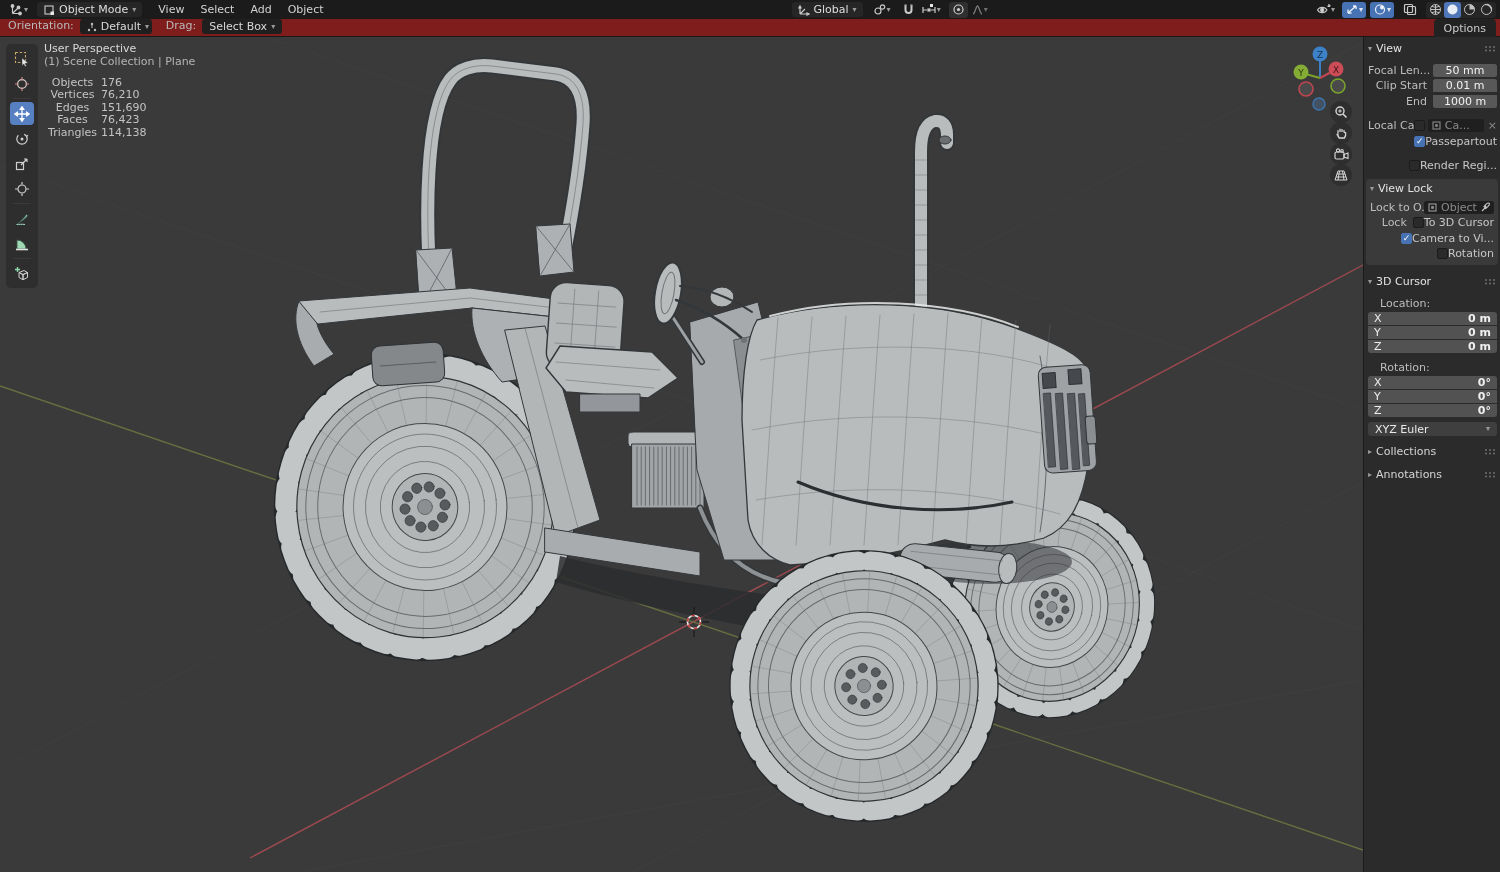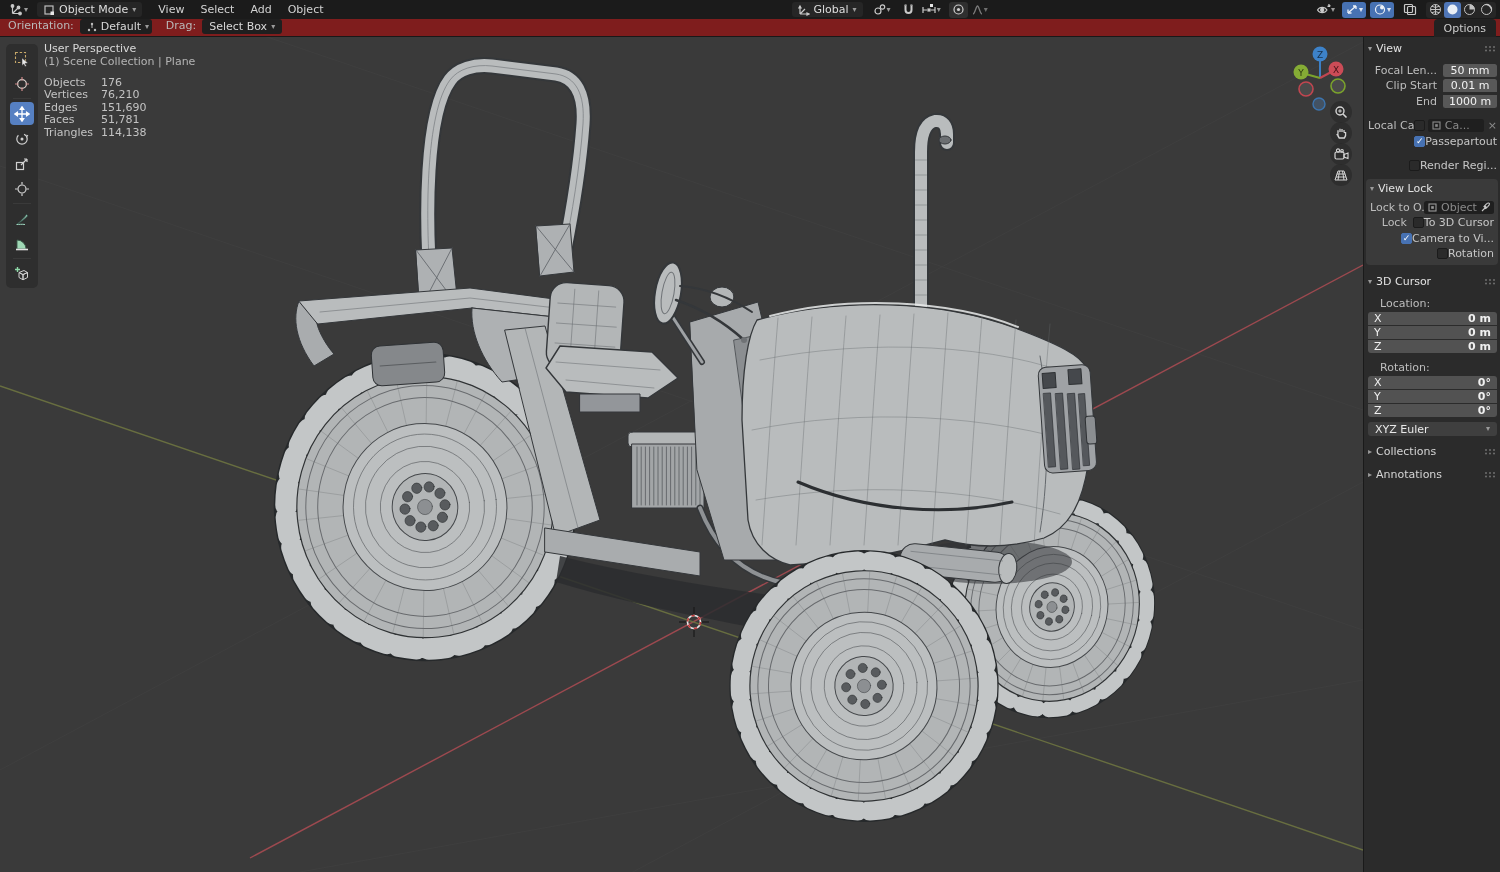--- a/index.html
+++ b/index.html
@@ -35,33 +35,33 @@
   #toolbar{position:absolute;left:6px;top:7px;width:28px;background:#2d2d2dee;border-radius:5px;
            padding:2px;display:flex;flex-direction:column;align-items:center;}
   .tool{width:24px;height:23px;border-radius:4px;display:flex;align-items:center;justify-content:center;margin:1px 0;}
   .tool.on{background:#5680c2;}
   .tsep{width:18px;height:1px;background:#3a3a3a;margin:2px 0;}
   
   #ovl{position:absolute;left:44px;top:6px;line-height:12.5px;color:#c3c3c3;}
   #ovl .l1{color:#d8d8d8;}
   #ovl .l2{color:#b4b4b4;margin-top:0.5px;}
   .srow{display:flex;}
-  .srow .sl{width:57px;}
+  .srow .sl{width:57px;text-align:center;}
   #stats{margin-top:8px;}
   
   .navbtn{position:absolute;width:22px;height:22px;border-radius:50%;background:#2a2a2ab8;
           display:flex;align-items:center;justify-content:center;}
   
   #sidebar{position:absolute;left:1363px;top:37px;width:137px;height:835px;background:#2b2b2b;
            border-left:1px solid #1a1a1a;box-sizing:border-box;padding:4px 3px 0 4px;color:#c2c2c2;}
   .phead{display:flex;align-items:center;gap:4px;height:15px;color:#e2e2e2;}
   .phead .dots{margin-left:auto;}
   .prow{display:flex;align-items:center;height:14.5px;margin-top:1px;}
   .plab{flex:1;text-align:right;padding-right:6px;color:#bdbdbd;white-space:nowrap;overflow:hidden;}
-  .pfield{width:54px;background:#585858;border-radius:2.5px;height:13px;display:flex;align-items:center;
+  .pfield{width:64px;background:#585858;border-radius:2.5px;height:13px;display:flex;align-items:center;
           justify-content:center;color:#f2f2f2;}
   .cb{width:11px;height:11px;border-radius:2px;background:#2a2a2a;border:1px solid #1b1b1b;
       box-sizing:border-box;display:inline-flex;align-items:center;justify-content:center;flex:none;}
   .cb.on{background:#4772b3;border-color:#4772b3;color:#fff;font-size:9px;}
   .cblab{color:#c6c6c6;}
   .panelbox{background:#3a3a3a;border-radius:4px;margin:6px -1px 0 -2px;padding:2px 4px 4px 4px;}
   .dkfield{background:#1f1f1f;border-radius:2.5px;height:13px;display:flex;align-items:center;
            padding:0 4px;gap:4px;color:#8a8a8a;}
   .vecrow{display:flex;align-items:center;height:13px;background:#525252;margin-top:1px;
           padding:0 6px;color:#f0f0f0;}
@@ -631,21 +631,21 @@
       <div class="srow">
             <span class="sl">Vertices</span>
             <span>76,210</span>
           </div>
       <div class="srow">
             <span class="sl">Edges</span>
             <span>151,690</span>
           </div>
       <div class="srow">
             <span class="sl">Faces</span>
-            <span>51,781</span>
+            <span>76,423</span>
           </div>
       <div class="srow">
             <span class="sl">Triangles</span>
             <span>114,138</span>
           </div>
     </div>
   </div>
 
   <svg class="abs" style="left:1288px;top:3px" width="66" height="76" viewBox="0 0 66 76">
     <g stroke-width="2">

